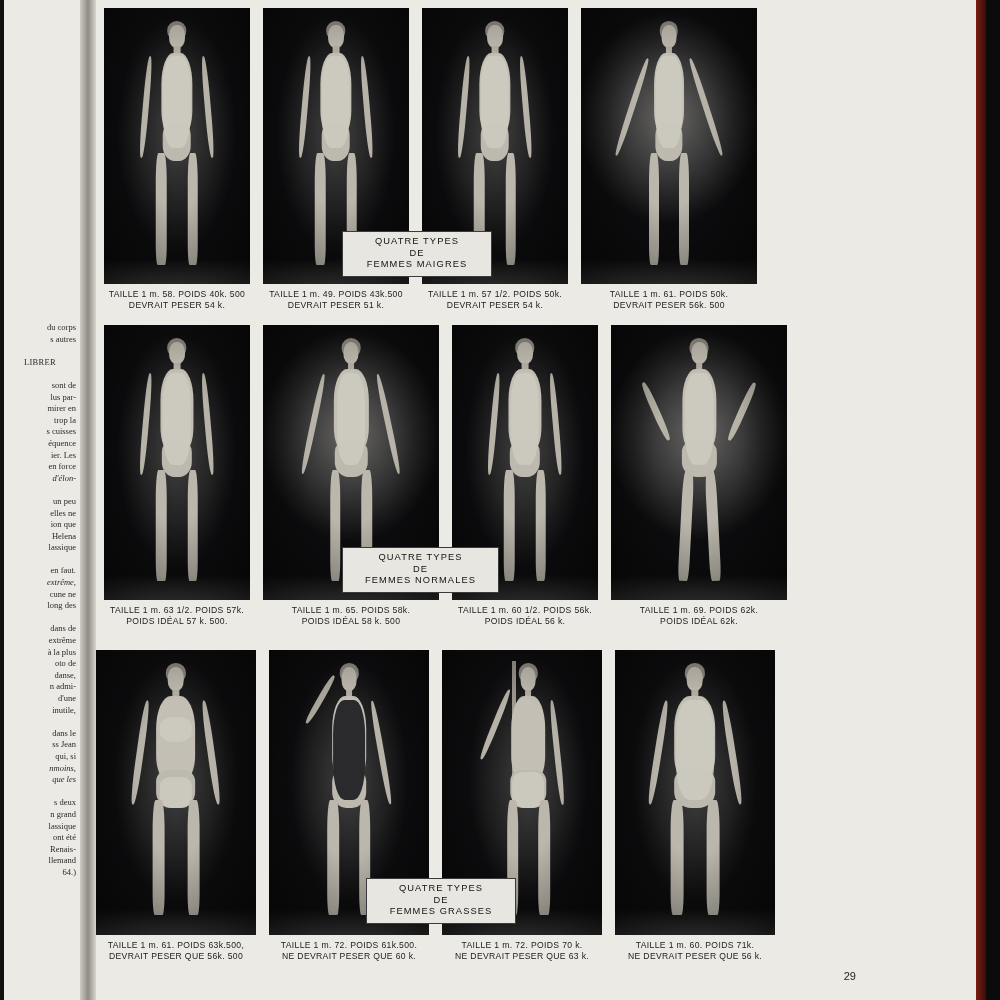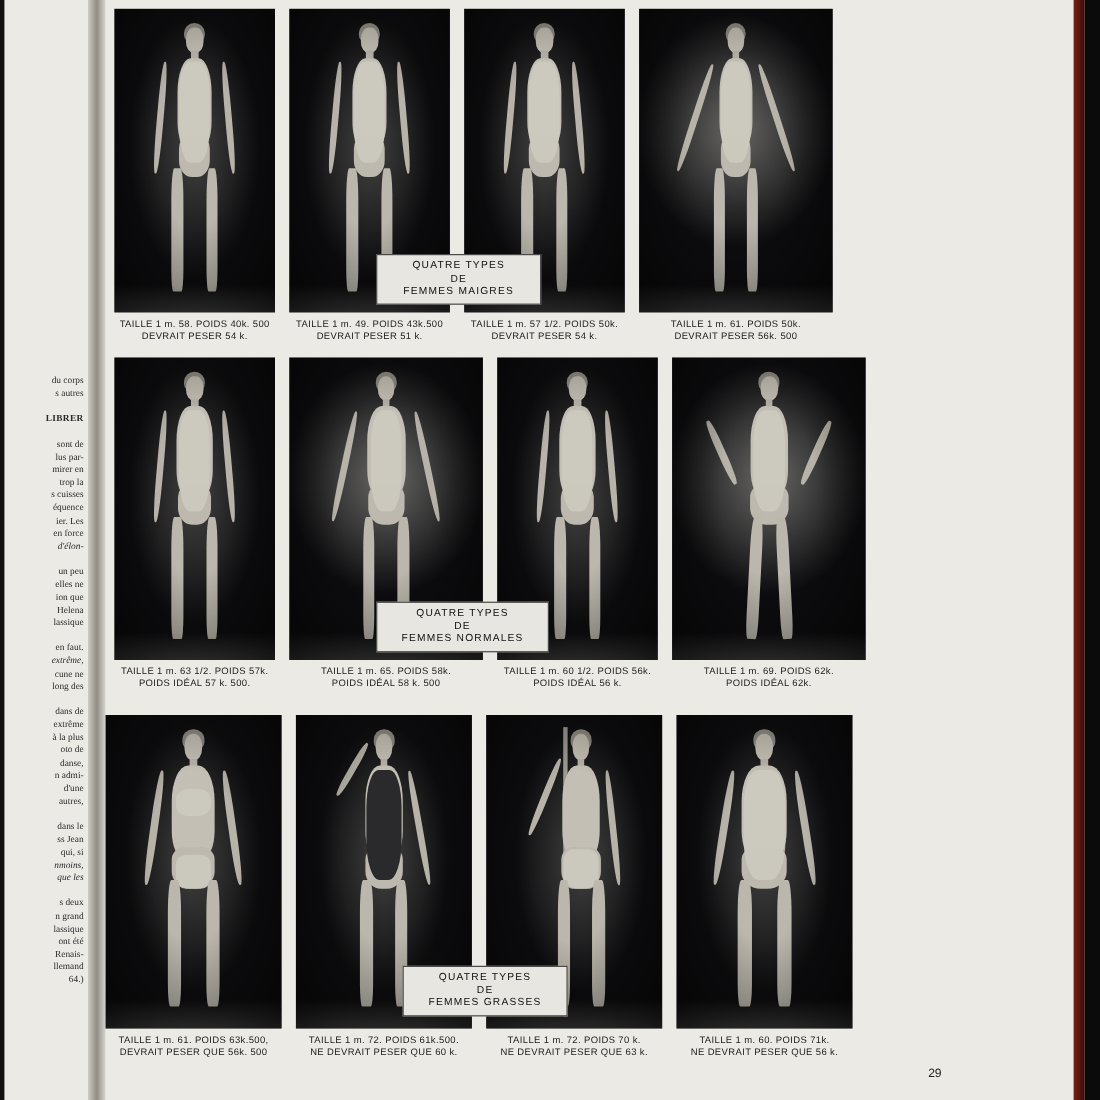--- a/index.html
+++ b/index.html
@@ -65,21 +65,21 @@
   .left-text {
     position: absolute;
     right: 4px;
     width: 72px;
     text-align: right;
     font-family: "Liberation Serif", serif;
     font-size: 8.5px;
     line-height: 11.6px;
     color: #2a2a2a;
   }
-  .left-text .bold { font-weight: bold; letter-spacing: .3px; }
+  .left-text .bold { font-weight: normal; letter-spacing: .3px; text-align: center; }
   .left-text .ital { font-style: italic; }
 
   
   .right-page {
     position: absolute;
     left: 96px; top: 0;
     width: 890px; height: 1000px;
     background: #eceae5;
   }
   .grid-block {
@@ -234,21 +234,21 @@
     background: radial-gradient(ellipse at center, rgba(215,213,206,0.45), rgba(0,0,0,0) 60%);
   }
 </style>
 </head>
 <body>
 
 <div class="page">
   <div class="paper"></div>
 
   <div class="left-col">
-    <div class="left-text" id="left-text" style="top:340px;">
+    <div class="left-text" id="left-text" style="top:322px;">
         <div>du corps</div>
         <div>s autres</div>
         <div>&nbsp;</div>
         <div class="bold">LIBRER</div>
         <div>&nbsp;</div>
         <div>sont de</div>
         <div>lus par-</div>
         <div>mirer en</div>
         <div>trop la</div>
         <div>s cuisses</div>
@@ -268,21 +268,21 @@
         <div>cune ne</div>
         <div>long des</div>
         <div>&nbsp;</div>
         <div>dans de</div>
         <div>extrême</div>
         <div>à la plus</div>
         <div>oto de</div>
         <div>danse,</div>
         <div>n admi-</div>
         <div>d'une</div>
-        <div>autres,</div>
+        <div>inutile,</div>
         <div>&nbsp;</div>
         <div>dans le</div>
         <div>ss Jean</div>
         <div>qui, si</div>
         <div class="ital">nmoins,</div>
         <div class="ital">que les</div>
         <div>&nbsp;</div>
         <div>s deux</div>
         <div>n grand</div>
         <div>lassique</div>

